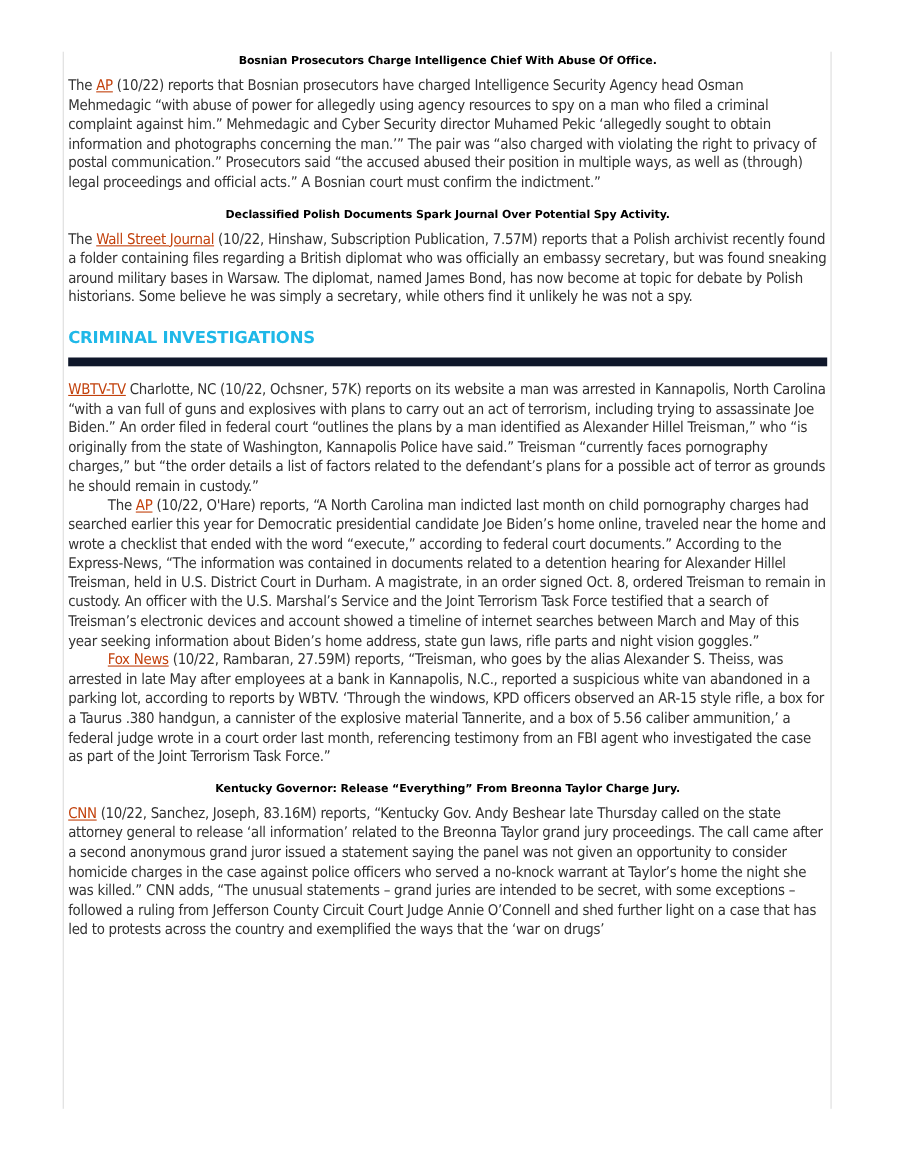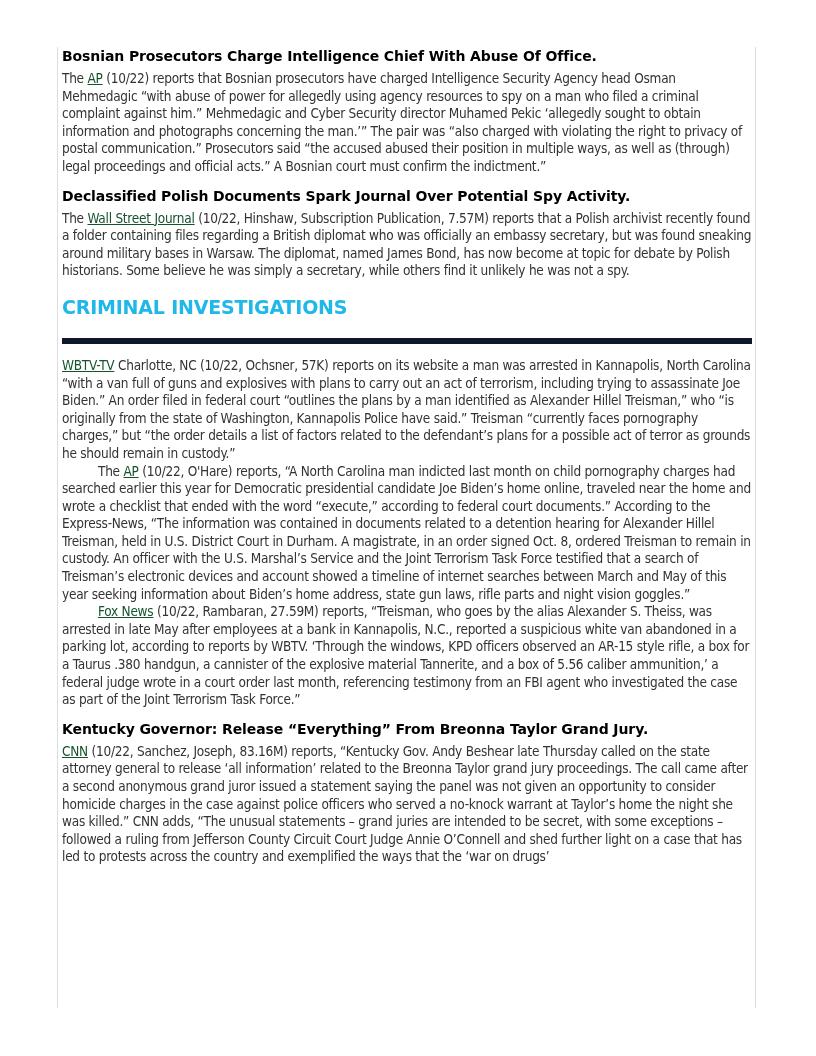--- a/index.html
+++ b/index.html
@@ -25,52 +25,53 @@
     border-right: 1px solid #dddddd;
     box-sizing: border-box;
     padding: 0 3px 0 4px;
   }
   .article {
     margin: 0;
   }
   .headline {
     font-family: "DejaVu Sans", "Liberation Sans", sans-serif;
     font-weight: bold;
-    font-size: 14px;
+    font-size: 10px;
     line-height: 18px;
     color: #000000;
     margin: 0 0 5px 0;
     letter-spacing: -0.1px;
+    text-align: center;
   }
   .body-text {
     font-family: "DejaVu Sans Condensed", "DejaVu Sans", sans-serif;
     font-stretch: condensed;
     font-size: 13.5px;
     line-height: 17.6px;
     color: #333333;
     margin: 0;
     letter-spacing: -0.25px;
   }
   .body-text.indent {
     text-indent: 36px;
   }
   .body-text a {
-    color: #14532d;
+    color: #c2410c;
     text-decoration: underline;
   }
   .spacer-sm { height: 11px; }
   .section-heading {
     font-family: "DejaVu Sans", "Liberation Sans", sans-serif;
     font-weight: bold;
-    font-size: 19px;
+    font-size: 15px;
     line-height: 22px;
     color: #1fb8e8;
     margin: 16px 0 0 0;
-    padding-bottom: 20px;
-    border-bottom: 6px solid #0f172a;
+    padding-bottom: 7px;
+    border-bottom: 8px solid #0f172a;
     letter-spacing: -0.2px;
   }
   .section-gap { height: 13px; }
 </style>
 </head>
 <body>
 
 <div class="page-column">
 
   <div class="article">
@@ -91,17 +92,17 @@
 
   <div class="article">
     <p class="body-text"><span></span><a href="#">WBTV-TV</a><span> Charlotte, NC (10/22, Ochsner, 57K) reports on its website a man was arrested in Kannapolis, North Carolina “with a van full of guns and explosives with plans to carry out an act of terrorism, including trying to assassinate Joe Biden.” An order filed in federal court “outlines the plans by a man identified as Alexander Hillel Treisman,” who “is originally from the state of Washington, Kannapolis Police have said.” Treisman “currently faces pornography charges,” but “the order details a list of factors related to the defendant’s plans for a possible act of terror as grounds he should remain in custody.”</span></p>
     <p class="body-text indent"><span>The </span><a href="#">AP</a><span> (10/22, O'Hare) reports, “A North Carolina man indicted last month on child pornography charges had searched earlier this year for Democratic presidential candidate Joe Biden’s home online, traveled near the home and wrote a checklist that ended with the word “execute,” according to federal court documents.” According to the Express-News, “The information was contained in documents related to a detention hearing for Alexander Hillel Treisman, held in U.S. District Court in Durham. A magistrate, in an order signed Oct. 8, ordered Treisman to remain in custody. An officer with the U.S. Marshal’s Service and the Joint Terrorism Task Force testified that a search of Treisman’s electronic devices and account showed a timeline of internet searches between March and May of this year seeking information about Biden’s home address, state gun laws, rifle parts and night vision goggles.”</span></p>
     <p class="body-text indent"><span></span><a href="#">Fox News</a><span> (10/22, Rambaran, 27.59M) reports, “Treisman, who goes by the alias Alexander S. Theiss, was arrested in late May after employees at a bank in Kannapolis, N.C., reported a suspicious white van abandoned in a parking lot, according to reports by WBTV. ‘Through the windows, KPD officers observed an AR-15 style rifle, a box for a Taurus .380 handgun, a cannister of the explosive material Tannerite, and a box of 5.56 caliber ammunition,’ a federal judge wrote in a court order last month, referencing testimony from an FBI agent who investigated the case as part of the Joint Terrorism Task Force.”</span></p>
   </div>
 
   <div class="spacer-sm"></div>
 
   <div class="article">
-    <h3 class="headline">Kentucky Governor: Release “Everything” From Breonna Taylor Grand Jury.</h3>
+    <h3 class="headline">Kentucky Governor: Release “Everything” From Breonna Taylor Charge Jury.</h3>
     <p class="body-text"><span></span><a href="#">CNN</a><span> (10/22, Sanchez, Joseph, 83.16M) reports, “Kentucky Gov. Andy Beshear late Thursday called on the state attorney general to release ‘all information’ related to the Breonna Taylor grand jury proceedings. The call came after a second anonymous grand juror issued a statement saying the panel was not given an opportunity to consider homicide charges in the case against police officers who served a no-knock warrant at Taylor’s home the night she was killed.” CNN adds, “The unusual statements – grand juries are intended to be secret, with some exceptions – followed a ruling from Jefferson County Circuit Court Judge Annie O’Connell and shed further light on a case that has led to protests across the country and exemplified the ways that the ‘war on drugs’</span></p>
   </div>
 
 </div>
 
 </body></html>

